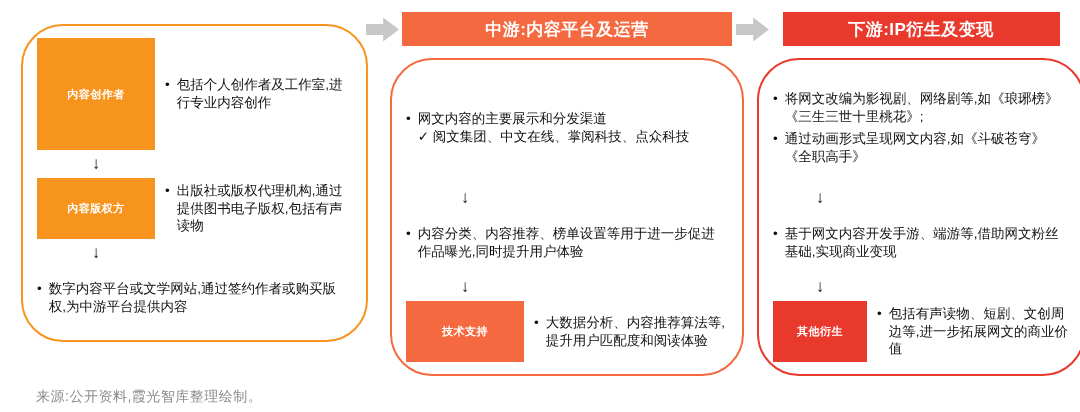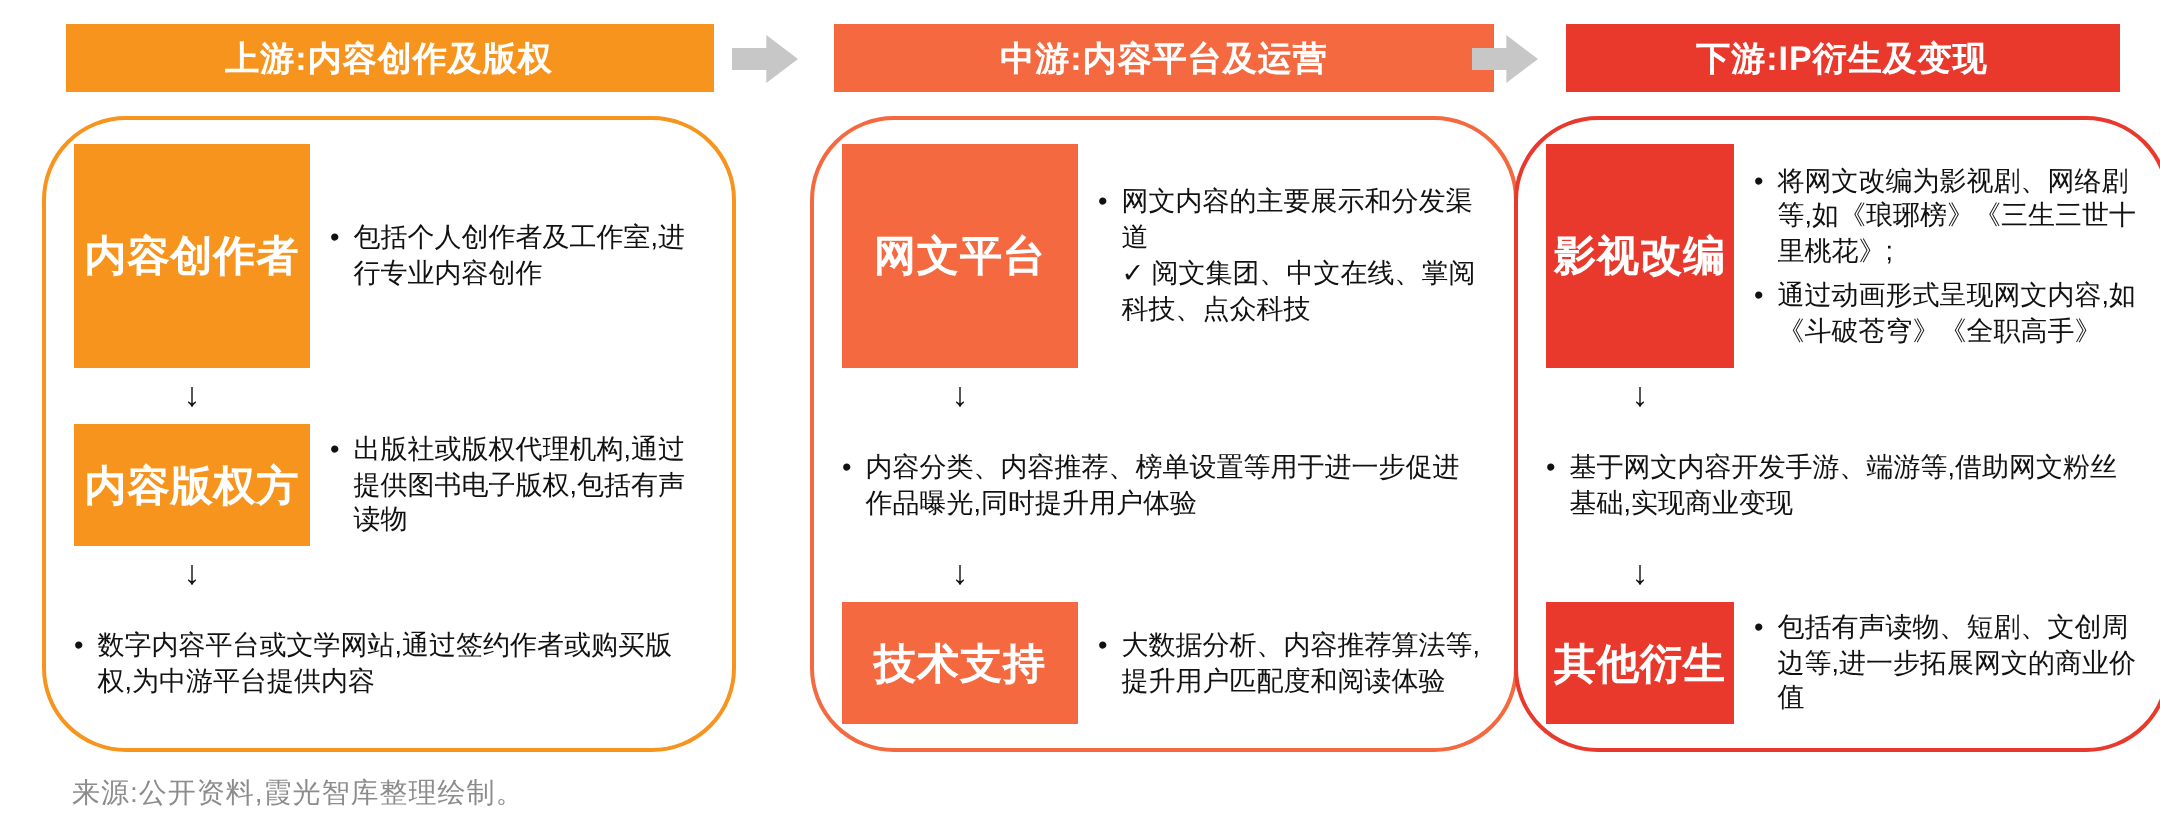--- a/index.html
+++ b/index.html
@@ -2,38 +2,38 @@
 <html><head>
 <meta charset="utf-8">
 <style>
   html,body{margin:0;padding:0;background:#fff;}
   .canvas{
     position:relative;width:1080px;height:412px;background:#ffffff;
     font-family:"Liberation Sans","DejaVu Sans",sans-serif;overflow:hidden;
   }
   .column{position:absolute;top:12px;}
   [data-col="0"]{left:21px;width:347px;}
-  [data-col="1"]{left:390px;width:354px;margin-left:15px;}
+  [data-col="1"]{left:390px;width:354px;}
   [data-col="2"]{left:757px;width:328px;}
   .col-header{
     height:34px;background:var(--c);color:#fff;font-weight:bold;font-size:17px;
     display:flex;align-items:center;justify-content:center;margin:0 auto;letter-spacing:.5px;
   }
   [data-col="0"] .col-header{width:324px;}
   [data-col="1"] .col-header{width:330px;}
   [data-col="2"] .col-header{width:277px;}
   .col-body{
     margin-top:12px;height:318px;border:2px solid var(--c);border-radius:42px;
     padding:12px 14px;box-sizing:border-box;display:flex;flex-direction:column;background:#fff;
   }
   .row{display:flex;gap:10px;align-items:stretch;}
   .row-tall{height:114px;}
   .row-short{height:62px;}
   .box{
-    width:118px;flex-shrink:0;background:var(--c);color:#fff;font-weight:bold;font-size:21px;
+    width:118px;flex-shrink:0;background:var(--c);color:#fff;font-weight:bold;font-size:11px;
     display:flex;align-items:center;justify-content:center;text-align:center;letter-spacing:.5px;
   }
   [data-col="2"] .box{width:94px;}
   .row-arrow{
     height:28px;width:118px;display:flex;align-items:center;justify-content:center;
     color:#111;font-weight:bold;font-size:17px;flex-shrink:0;
   }
   [data-col="2"] .row-arrow{width:94px;}
   .bullets{flex:1;display:flex;flex-direction:column;justify-content:center;gap:4px;}
   .bullet{display:flex;font-size:13.5px;line-height:1.32;color:#111;font-weight:500;}
@@ -48,21 +48,20 @@
   .footer{
     position:absolute;left:36px;top:388px;font-size:14px;color:#8c8c8c;letter-spacing:.5px;
   }
 </style>
 </head>
 <body>
 
 <div class="canvas">
 
   <div class="column" data-col="0" style="--c: #F7941D;">
-    <div class="col-header">上游:内容创作及版权</div>
     <div class="col-body">
         <div class="row row-tall">
           <div class="box">内容创作者</div>
           <div class="bullets">
             <div class="bullet">
               <span class="dot">•</span>
               <span class="btext">包括个人创作者及工作室,进行专业内容创作</span>
             </div>
           </div>
         </div>
@@ -87,21 +86,20 @@
         </div>
       </div>
   </div>
 
   <div class="flow-arrow fa1"></div>
 
   <div class="column" data-col="1" style="--c: #F4693F;">
     <div class="col-header">中游:内容平台及运营</div>
     <div class="col-body">
         <div class="row row-tall">
-          <div class="box">网文平台</div>
           <div class="bullets">
             <div class="bullet">
               <span class="dot">•</span>
               <span class="btext">网文内容的主要展示和分发渠道<span class="sub">✓ 阅文集团、中文在线、掌阅科技、点众科技</span></span>
             </div>
           </div>
         </div>
         <div class="row-arrow">↓</div>
         <div class="row row-short">
           <div class="bullets">
@@ -123,21 +121,20 @@
         </div>
       </div>
   </div>
 
   <div class="flow-arrow fa2"></div>
 
   <div class="column" data-col="2" style="--c: #E9382C;">
     <div class="col-header">下游:IP衍生及变现</div>
     <div class="col-body">
         <div class="row row-tall">
-          <div class="box">影视改编</div>
           <div class="bullets">
             <div class="bullet">
               <span class="dot">•</span>
               <span class="btext">将网文改编为影视剧、网络剧等,如《琅琊榜》《三生三世十里桃花》;</span>
             </div>
             <div class="bullet">
               <span class="dot">•</span>
               <span class="btext">通过动画形式呈现网文内容,如《斗破苍穹》《全职高手》</span>
             </div>
           </div>

